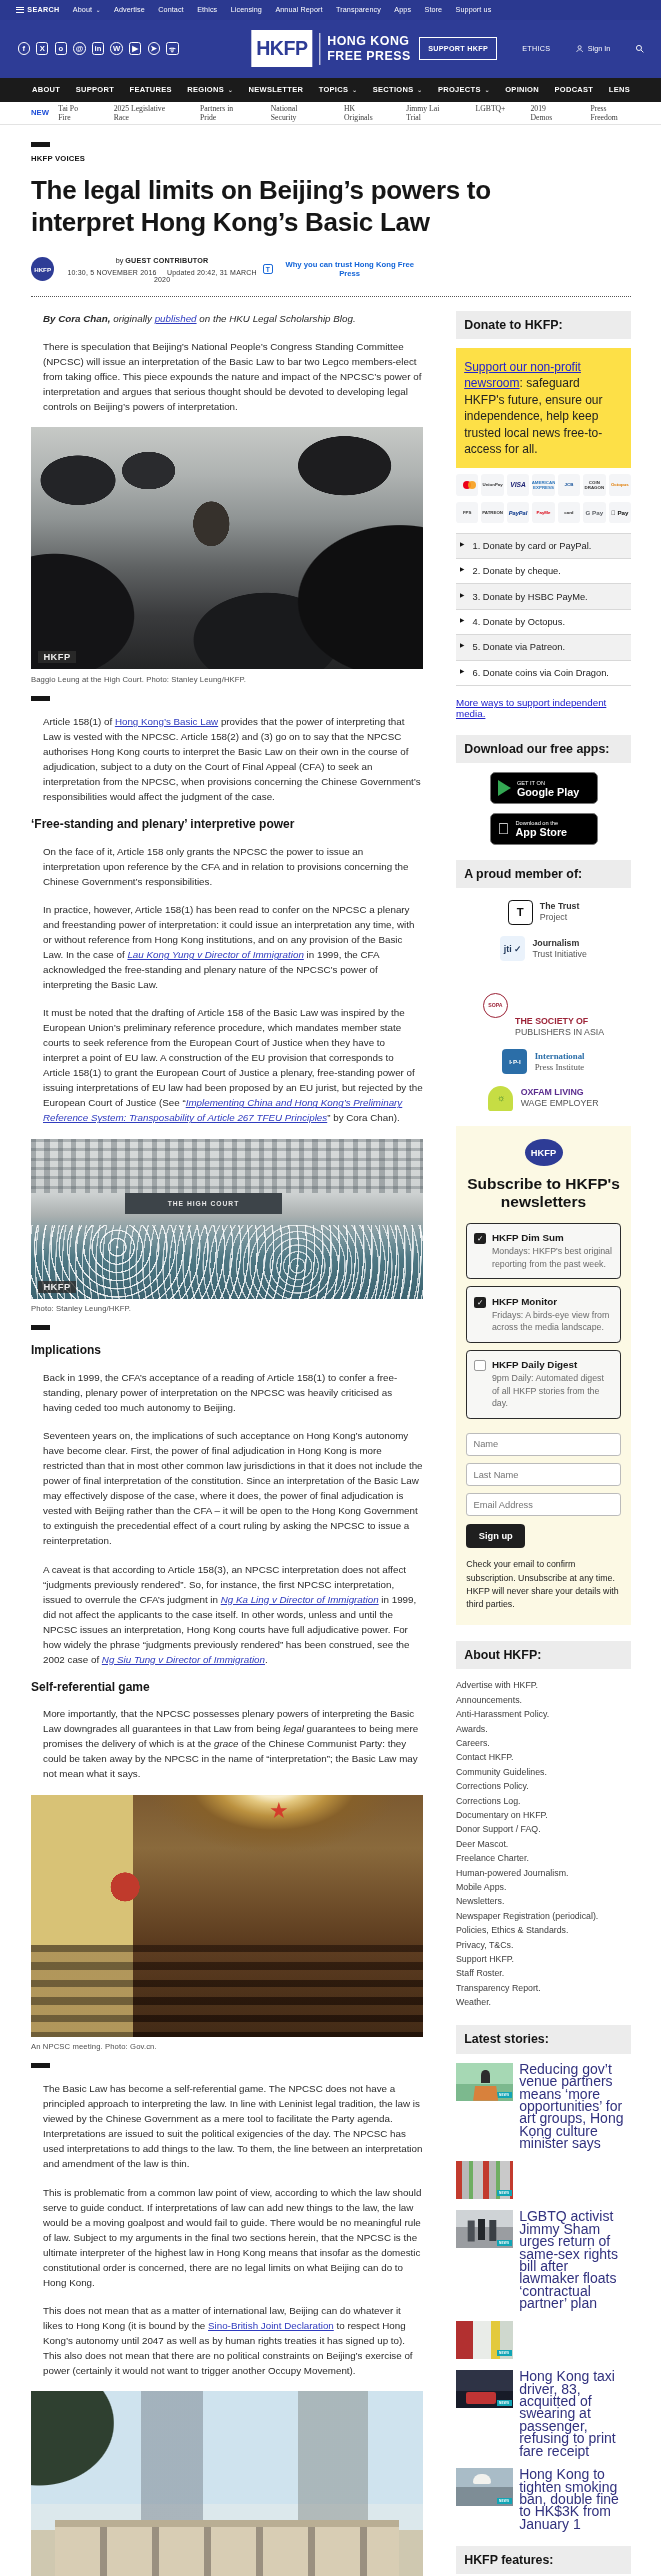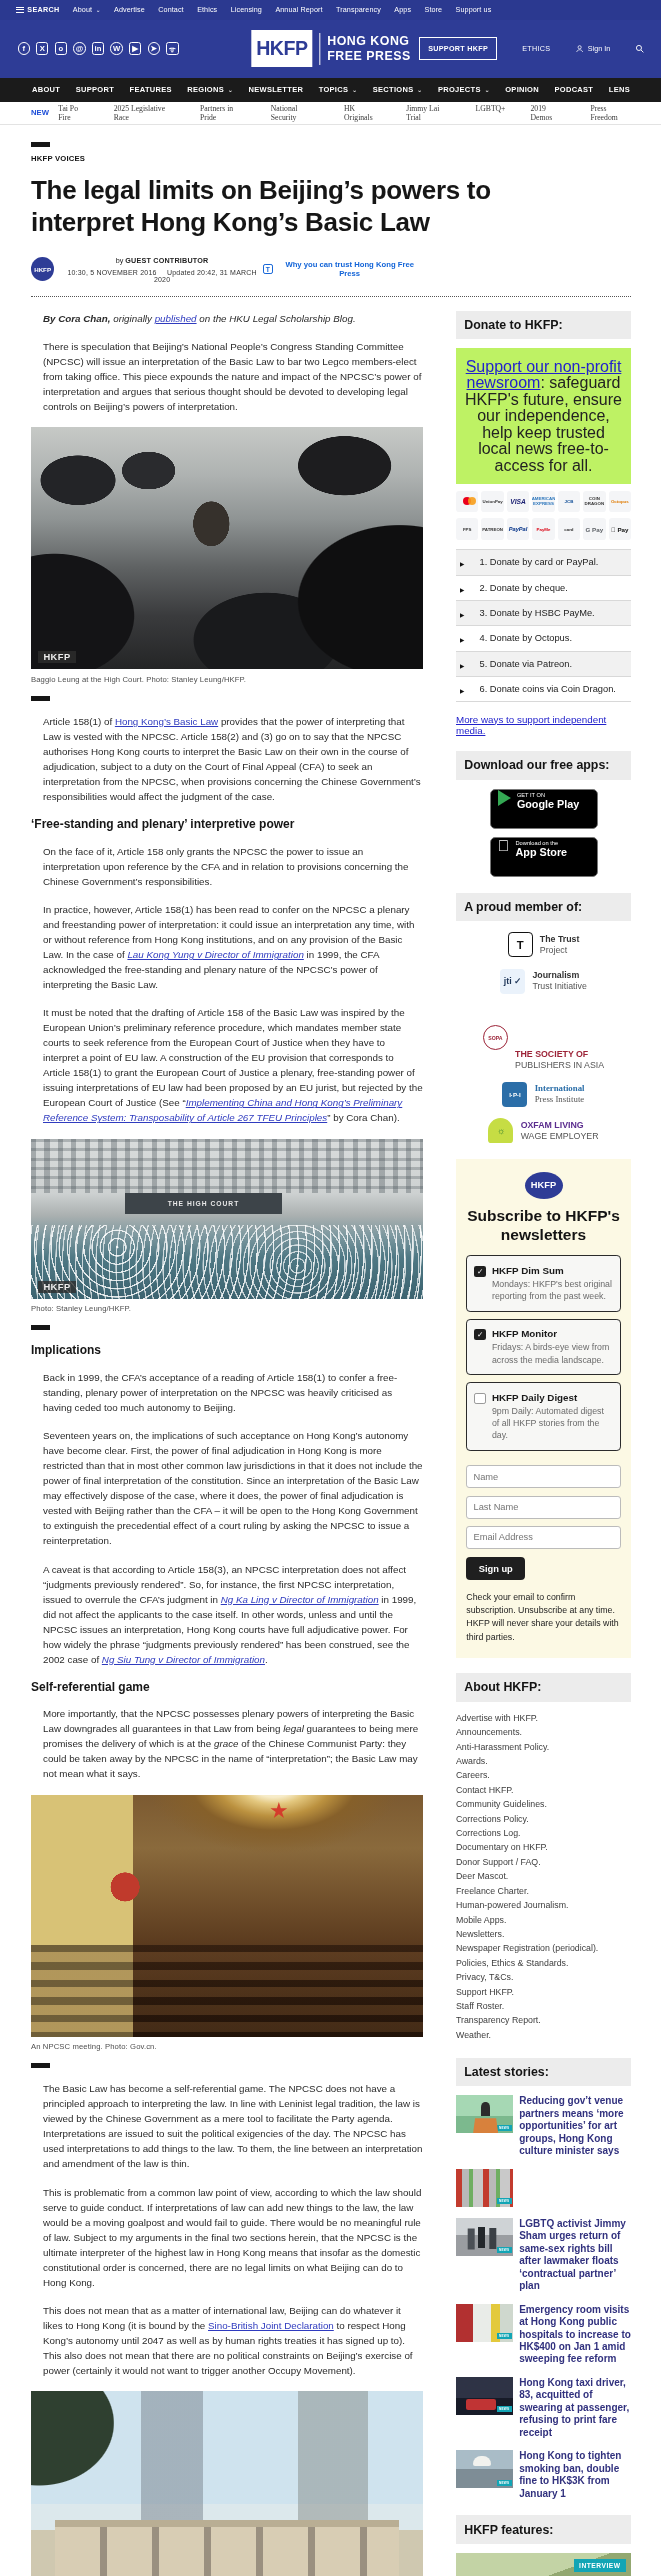--- a/index.html
+++ b/index.html
@@ -105,40 +105,40 @@
     radial-gradient(124px 103px at 2% 12%, #2f4030 0 60%, transparent 61%),
     linear-gradient(90deg, transparent 0 28%, rgba(120,130,140,.5) 28% 44%, transparent 44% 68%, rgba(125,130,125,.45) 68% 86%, transparent 86%),
     linear-gradient(180deg,#cfe3ee 0 42%,#dce8ec 42% 52%,#cfc8b0 52% 100%); position:relative; }
   .cfa-building { position:absolute; left:6%; bottom:0; width:88%; height:52%; background:
     repeating-linear-gradient(90deg, #d8cdb4 0 45px, #9a9080 45px 52px);
     border-top:7.2px solid #b9ae94; }
 
   
   .sidebar section { margin-bottom:15.5px; }
   .sb-band { background:#ececec; font-size:12.4px; font-weight:bold; color:#141414; padding:7.2px 8.2px; margin-bottom:9.3px; }
-  .promo { background:#bef264; padding:10.3px 8.2px; font-size:16px; line-height:16.5px; color:#222;text-align:center; }
+  .promo { background:#fde047; padding:10.3px 8.2px; font-size:12px; line-height:16.5px; color:#222; }
   .promo a { color:#2222cc; text-decoration:underline; }
   .payrow { display:flex; gap:3.1px; margin-top:6.2px; }
   .paytile { flex:1; height:21.6px; background:#f4f5f7; border-radius:3.1px; display:flex; align-items:center; justify-content:center; font-size:4.4px; font-weight:bold; color:#333; text-align:center; padding:1px; overflow:hidden; }
   .paytile.visa { color:#1a1f71; font-size:6.7px; font-style:italic; }
   .paytile.paypal { color:#003087; font-size:5.7px; font-style:italic; }
   .paytile.mc b { display:block; width:8.2px; height:8.2px; border-radius:50%; background:#eb001b; position:relative; }
   .paytile.mc b::after { content:""; position:absolute; left:4.6px; top:0; width:8.2px; height:8.2px; border-radius:50%; background:#f79e1b; opacity:.9; }
   .paytile.amex { color:#2e77bc; }
   .paytile.jcb { color:#0e4c96; }
   .paytile.octopus { color:#e07b00; }
   .paytile.payme { color:#db0011; }
   .paytile.gpay { color:#5f6368; font-size:6.2px; }
   .paytile.apay { color:#111; font-size:6.2px; }
   .accordion { margin-top:9.3px; border-top:0.5px solid #d8d8d8; }
-  .acc-item { display:flex; align-items:flex-end; gap:15px; font-size:9.3px; color:#222; padding:7.2px 4.1px; border-bottom:0.5px solid #d8d8d8; }
+  .acc-item { display:flex; align-items:flex-start; gap:8px; font-size:9.3px; color:#222; padding:7.2px 4.1px; border-bottom:0.5px solid #d8d8d8; }
   .acc-item:nth-child(odd) { background:#f1f1f1; }
   .acc-arrow { font-size:5.7px; color:#111; }
   .more-link { display:inline-block; margin-top:11.3px; color:#2222cc; text-decoration:underline; font-size:9.8px; }
-  .appbadge { width:108px; height:40px; background:#000; border:0.5px solid #777; border-radius:5.2px; color:#fff; display:flex; align-items:flex-start; gap:6.2px; padding:0 7.2px; margin:8.2px auto; }
+  .appbadge { width:108px; height:32px; background:#000; border:0.5px solid #777; border-radius:5.2px; color:#fff; display:flex; align-items:center; gap:6.2px; padding:0 7.2px; margin:8.2px auto; }
   .appbadge .gp-tri { width:0; height:0; border-top:8.2px solid transparent; border-bottom:8.2px solid transparent; border-left:13.4px solid #34a853; }
   .appbadge .apple { font-size:15.5px; line-height:15.5px; }
   .appbadge .small { font-size:5.7px; }
   .appbadge .big { font-size:10.8px; font-weight:bold; line-height:11.3px; }
   .logo-row { display:flex; align-items:center; gap:7.2px; justify-content:center; margin:11.3px 0; }
   .logo-mark { width:25px; height:25px; border-radius:4.1px; display:flex; align-items:center; justify-content:center; font-weight:bold; flex:0 0 25px; }
   .lm-trust { border:1.5px solid #111; color:#111; font-size:11.3px; }
   .lm-jti { color:#1d3557; font-size:8.8px; background:#eaf2fb; }
   .lm-sopa { border:1.5px solid #9c2337; border-radius:50%; color:#9c2337; font-size:5.2px; }
   .lm-ipi { background:#2b6ea8; color:#fff; font-size:6.2px; }
@@ -161,21 +161,21 @@
   .nb-input { width:100%; height:23px; border:0.5px solid #bbb; border-radius:3.1px; background:#fff; font-size:9.3px; color:#555; padding:0 6.2px; margin-top:7.2px; font-family:"Liberation Sans", sans-serif; }
   .nb-btn { margin-top:8.2px; background:#1f1f1f; color:#fff; font-size:9.3px; font-weight:bold; border:none; border-radius:4.1px; padding:6.7px 12.4px; }
   .nb-note { font-size:8.8px; line-height:13.4px; color:#222; margin-top:10.3px; }
 
   .about-links { font-size:8.8px; color:#3c3c3c; line-height:14.4px; }
   .about-links a { display:block; }
 
   .story { display:flex; gap:6.2px; margin-bottom:11.3px; }
   .thumb { width:57px; height:38px; flex:0 0 57px; position:relative; overflow:hidden; }
   .chip { position:absolute; right:1.5px; bottom:2.6px; background:#12a5b5; color:#fff; font-size:3.1px; font-weight:bold; padding:1px 2.1px; letter-spacing:0.3px; }
-  .story-title { font-size:10px; line-height:12.4px; font-weight:bold; color:#31317e; }
+  .story-title { font-size:14px; line-height:12.4px; font-weight:normal; color:#31317e; }
   .t1 { background:linear-gradient(180deg,#a6d8b4 0 55%,#7cb98e 55%),linear-gradient(#a6d8b4,#a6d8b4); }
   .t1::before { content:""; position:absolute; left:44%; top:18%; width:9.3px; height:13.4px; background:#2c2c2c; border-radius:40% 40% 0 0; }
   .t1::after { content:""; position:absolute; left:30%; bottom:0; width:44%; height:40%; background:#d8813c; clip-path:polygon(8% 0,92% 0,100% 100%,0 100%); }
   .t2 { background:repeating-linear-gradient(90deg,#c23b2e 0 6.2px,#b9b9b9 6.2px 13.4px,#6fae62 13.4px 17.5px,#c9c9c9 17.5px 27px); }
   .t3 { background:linear-gradient(180deg,#cfd3d6 0 45%,#9a9da1 45%); }
   .t3::before { content:""; position:absolute; left:38%; top:24%; width:7.2px; height:20.6px; background:#23272b; box-shadow:11.3px 1px 0 #3a3f45,-10.3px 1.5px 0 #4a4f55; }
   .t4 { background:linear-gradient(90deg,#b23030 0 30%,#e9ece8 30% 62%,#e3c93c 62% 78%,#cfd8ce 78%); }
   .t5 { background:linear-gradient(180deg,#2e3345 0 55%,#171b28 55%); }
   .t5::before { content:""; position:absolute; left:18%; bottom:12%; width:52%; height:30%; background:#c03434; border-radius:2.1px; }
   .t6 { background:linear-gradient(180deg,#a9bcc7 0 50%,#7e8d96 50%); }
@@ -542,21 +542,20 @@
               <a class="story">
                 <span class="thumb t3">
                   <span class="chip">NEWS</span>
                 </span>
                 <span class="story-title">LGBTQ activist Jimmy Sham urges return of same-sex rights bill after lawmaker floats ‘contractual partner’ plan</span>
               </a>
               <a class="story">
                 <span class="thumb t4">
                   <span class="chip">NEWS</span>
                 </span>
-                <span class="story-title">Emergency room visits at Hong Kong public hospitals to increase to HK$400 on Jan 1 amid sweeping fee reform</span>
               </a>
               <a class="story">
                 <span class="thumb t5">
                   <span class="chip">NEWS</span>
                 </span>
                 <span class="story-title">Hong Kong taxi driver, 83, acquitted of swearing at passenger, refusing to print fare receipt</span>
               </a>
               <a class="story">
                 <span class="thumb t6">
                   <span class="chip">NEWS</span>

